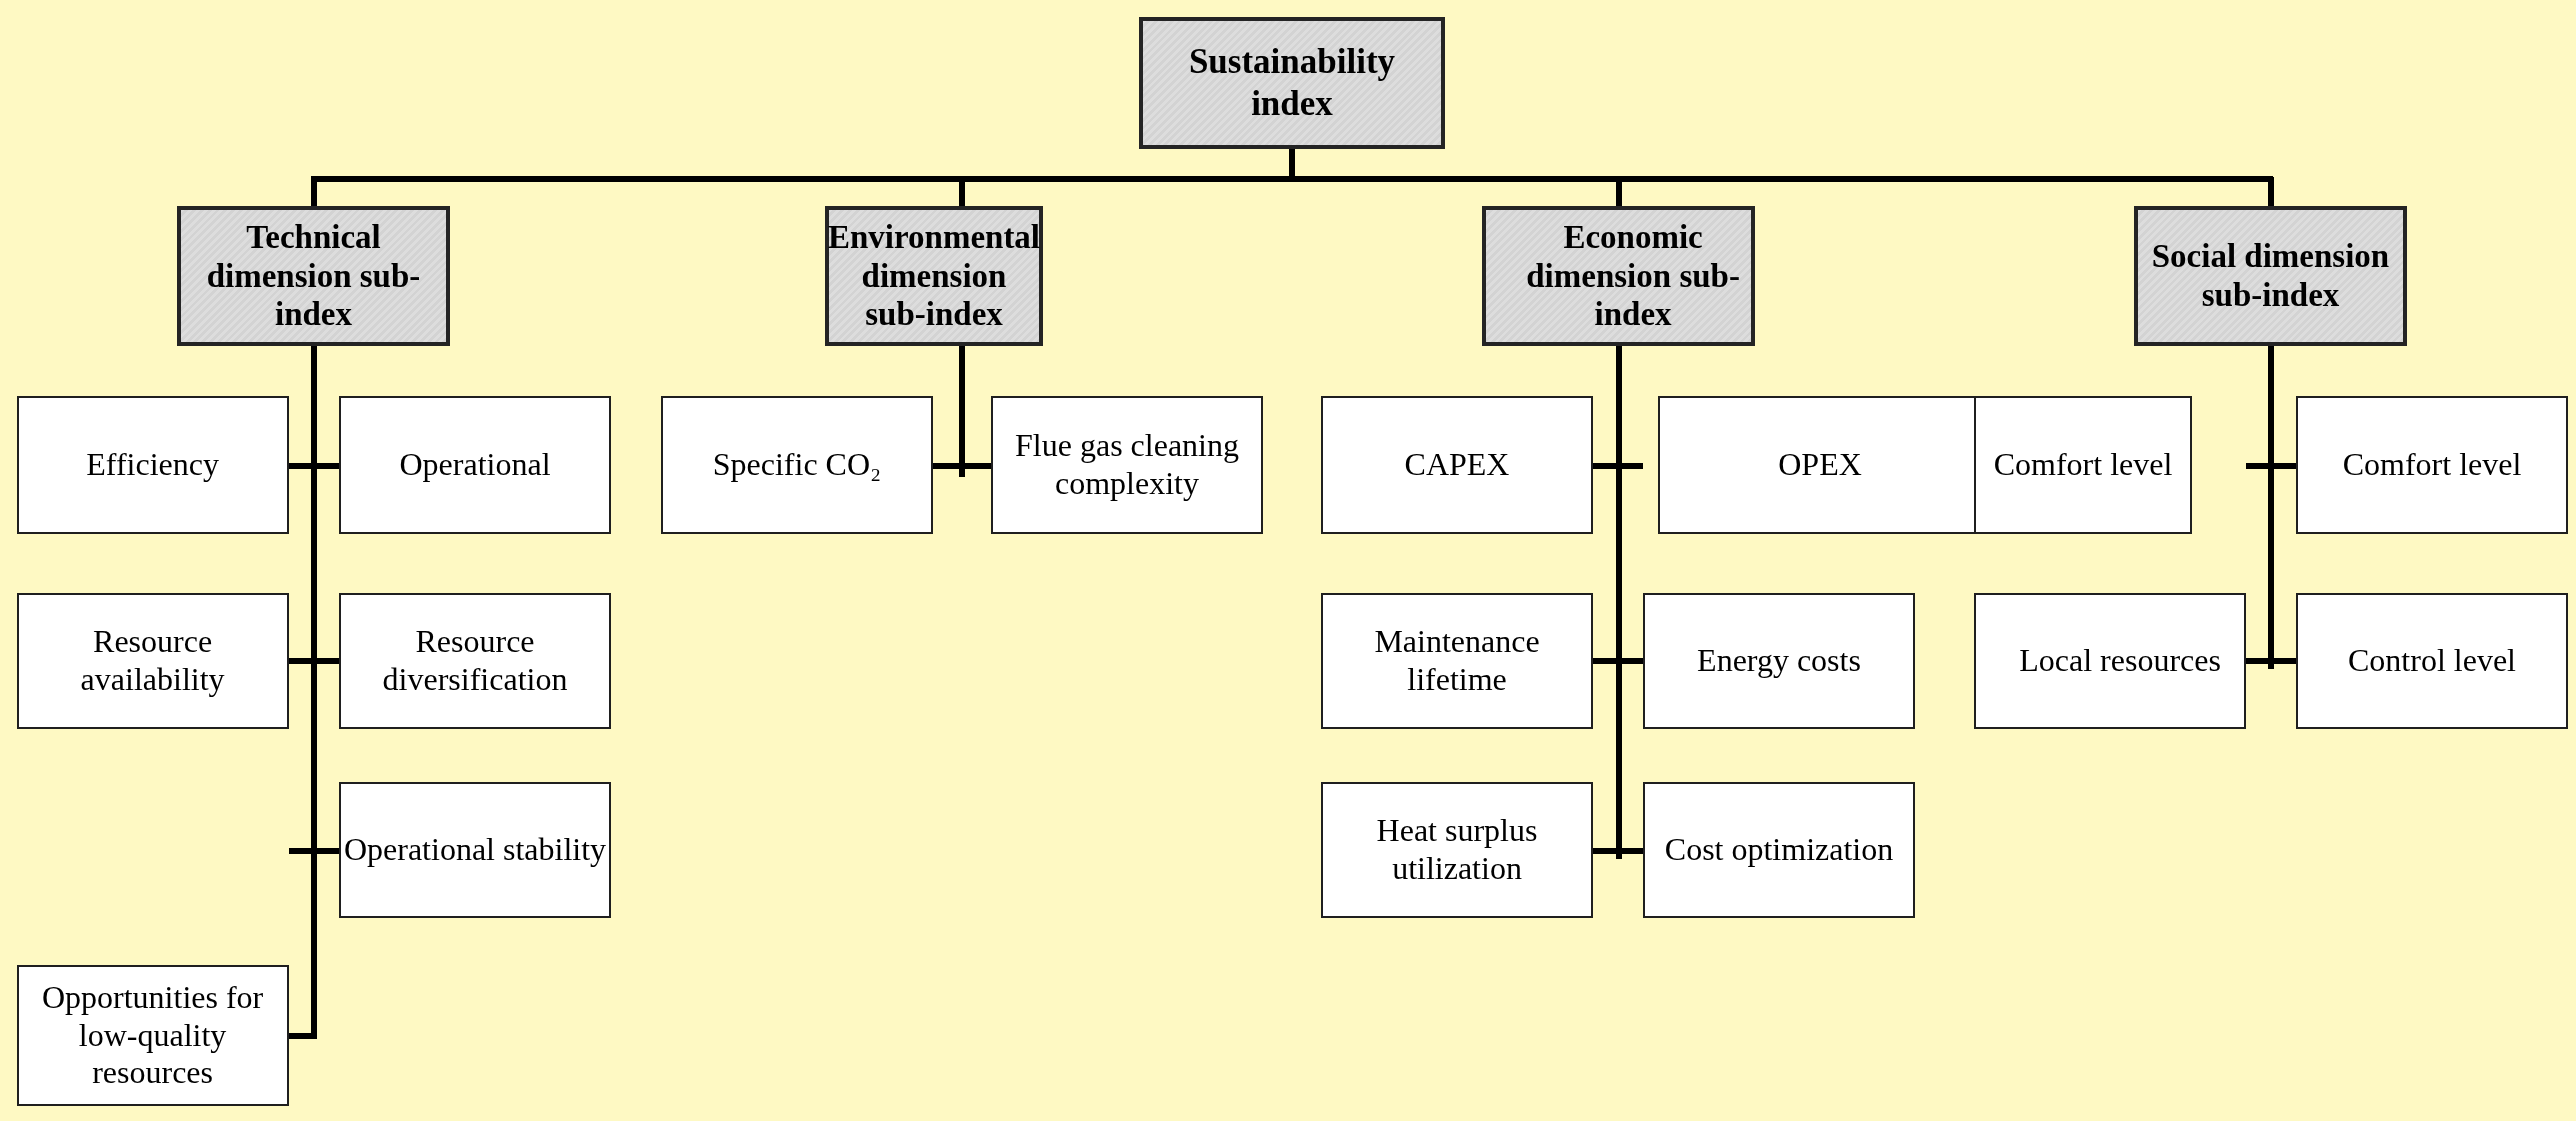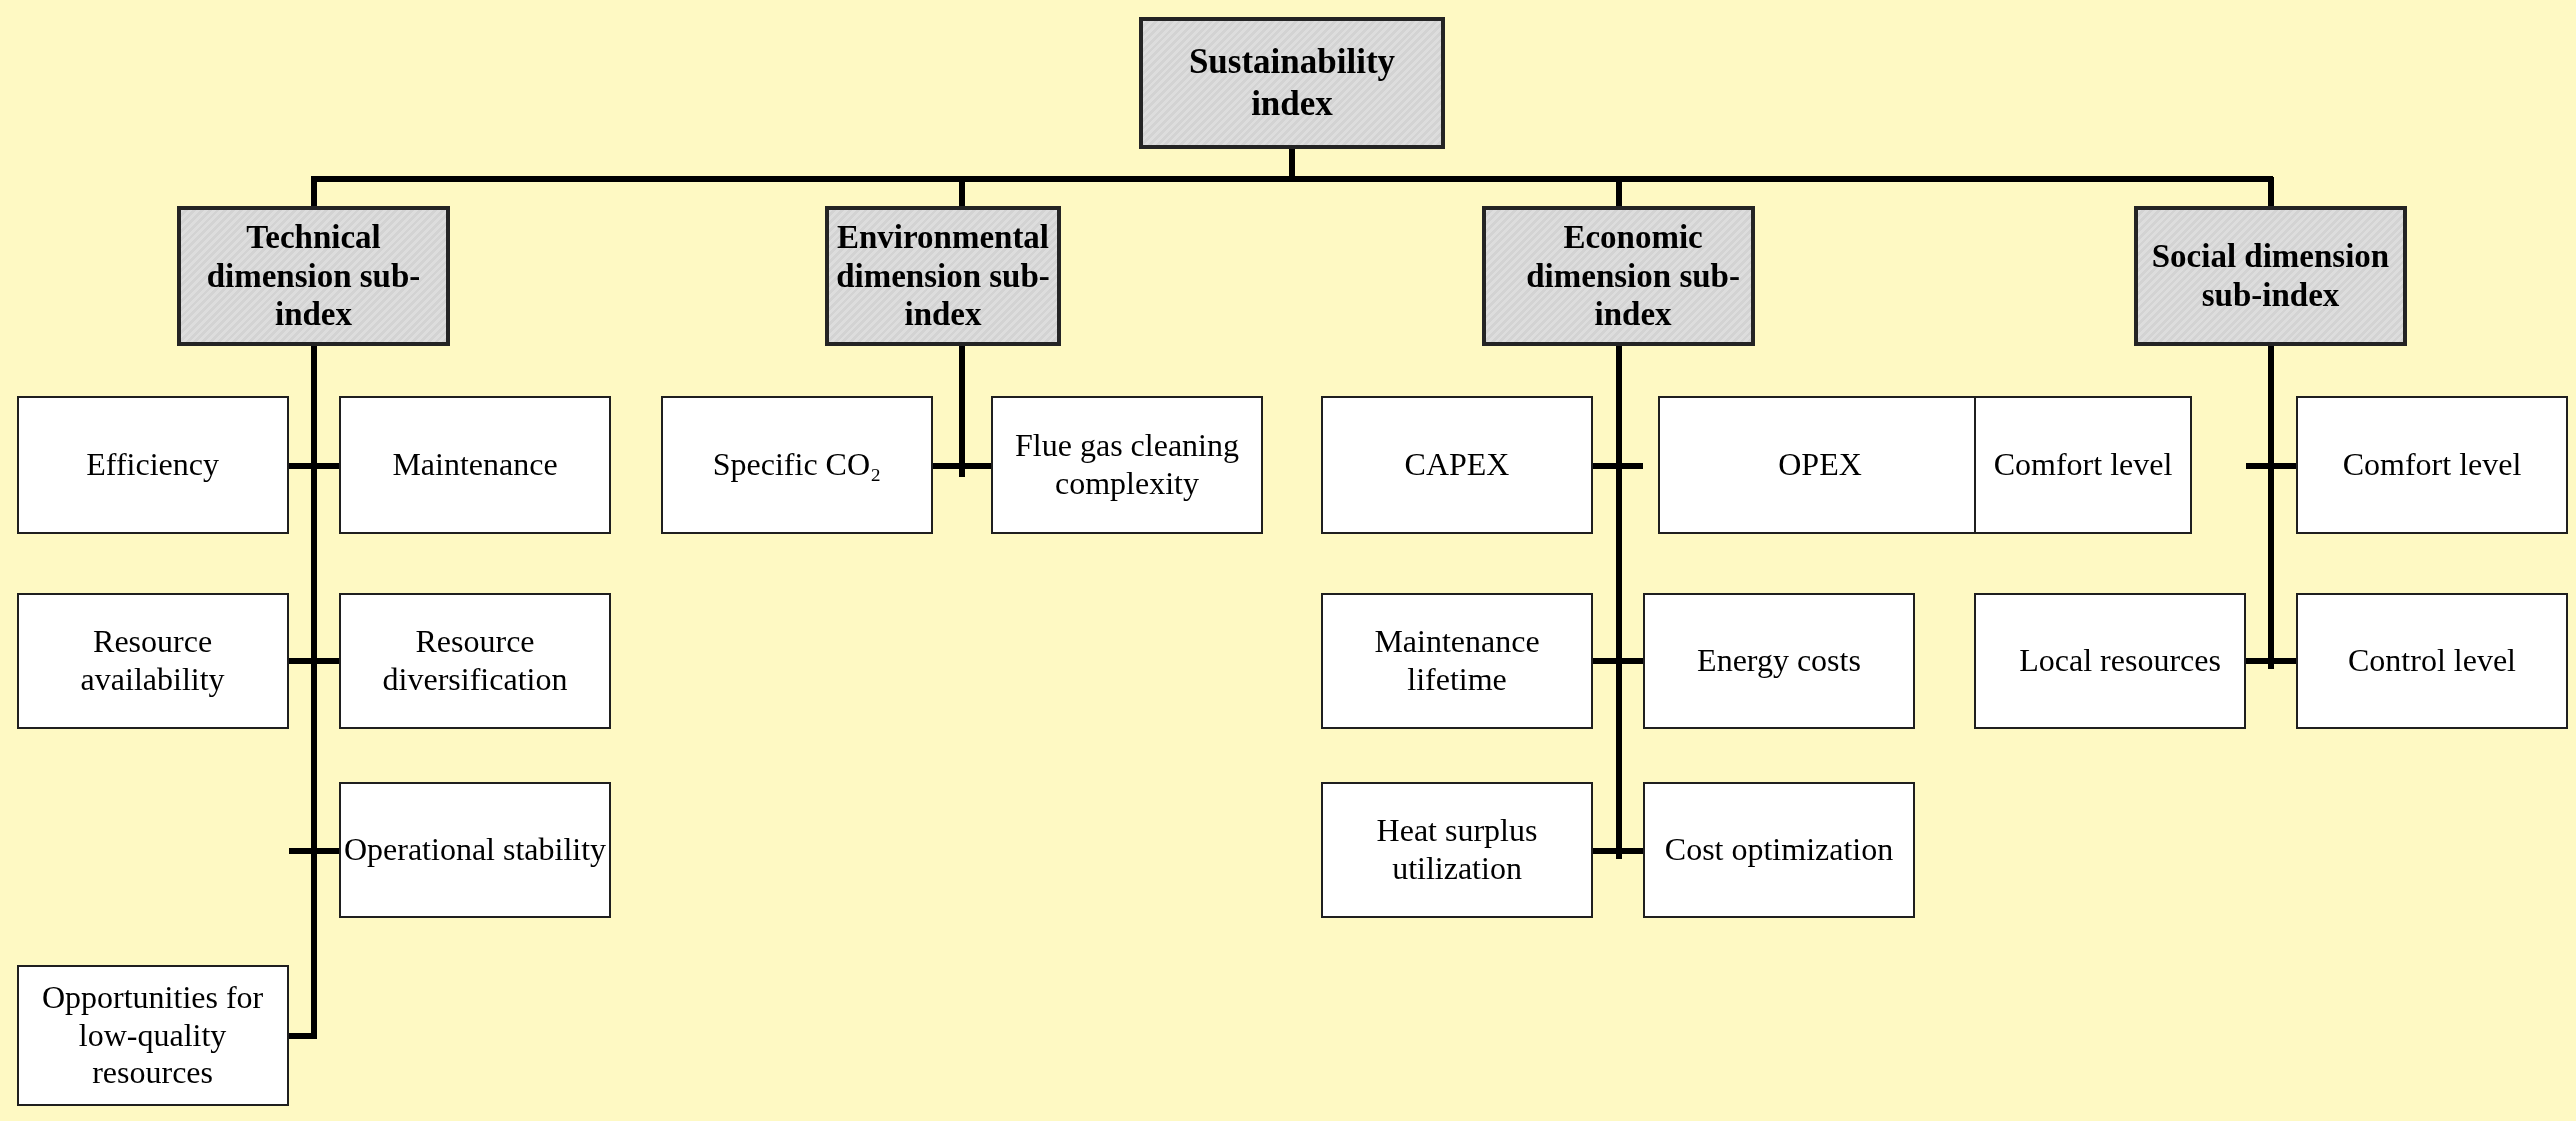--- a/index.html
+++ b/index.html
@@ -62,35 +62,35 @@
   <div class="line" style="left:2246px; top:463px; width:50px; height:5.5px;"></div>
   <div class="line" style="left:2246px; top:658px; width:50px; height:5.5px;"></div>
 
   <div class="box gray root-box" style="left:1139px; top:16.6px; width:306px; height:132px;">
     <span>Sustainability index</span>
   </div>
 
   <div class="box gray" style="left:177px; top:206px; width:273px; height:140px;">
     <span>Technical dimension sub-index</span>
   </div>
-  <div class="box gray" style="left:825px; top:206px; width:236px; height:140px;">
+  <div class="box gray" style="left:825px; top:206px; width:218px; height:140px;">
     <span>Environmental dimension sub-index</span>
   </div>
   <div class="box gray" style="left:1482px; top:206px; width:273px; height:140px;padding-left:32px;">
     <span>Economic dimension sub-index</span>
   </div>
   <div class="box gray" style="left:2134px; top:206px; width:273px; height:140px;">
     <span>Social dimension sub-index</span>
   </div>
 
   <div class="box" style="left:16.6px; top:396px; width:272px; height:138px;">
     <span>Efficiency</span>
   </div>
   <div class="box" style="left:339px; top:396px; width:272px; height:138px;">
-    <span>Maintenance</span>
+    <span>Operational</span>
   </div>
   <div class="box" style="left:16.6px; top:593px; width:272px; height:136px;">
     <span>Resource availability</span>
   </div>
   <div class="box" style="left:339px; top:593px; width:272px; height:136px;">
     <span>Resource diversification</span>
   </div>
   <div class="box" style="left:339px; top:782px; width:272px; height:136px;">
     <span>Operational stability</span>
   </div>

